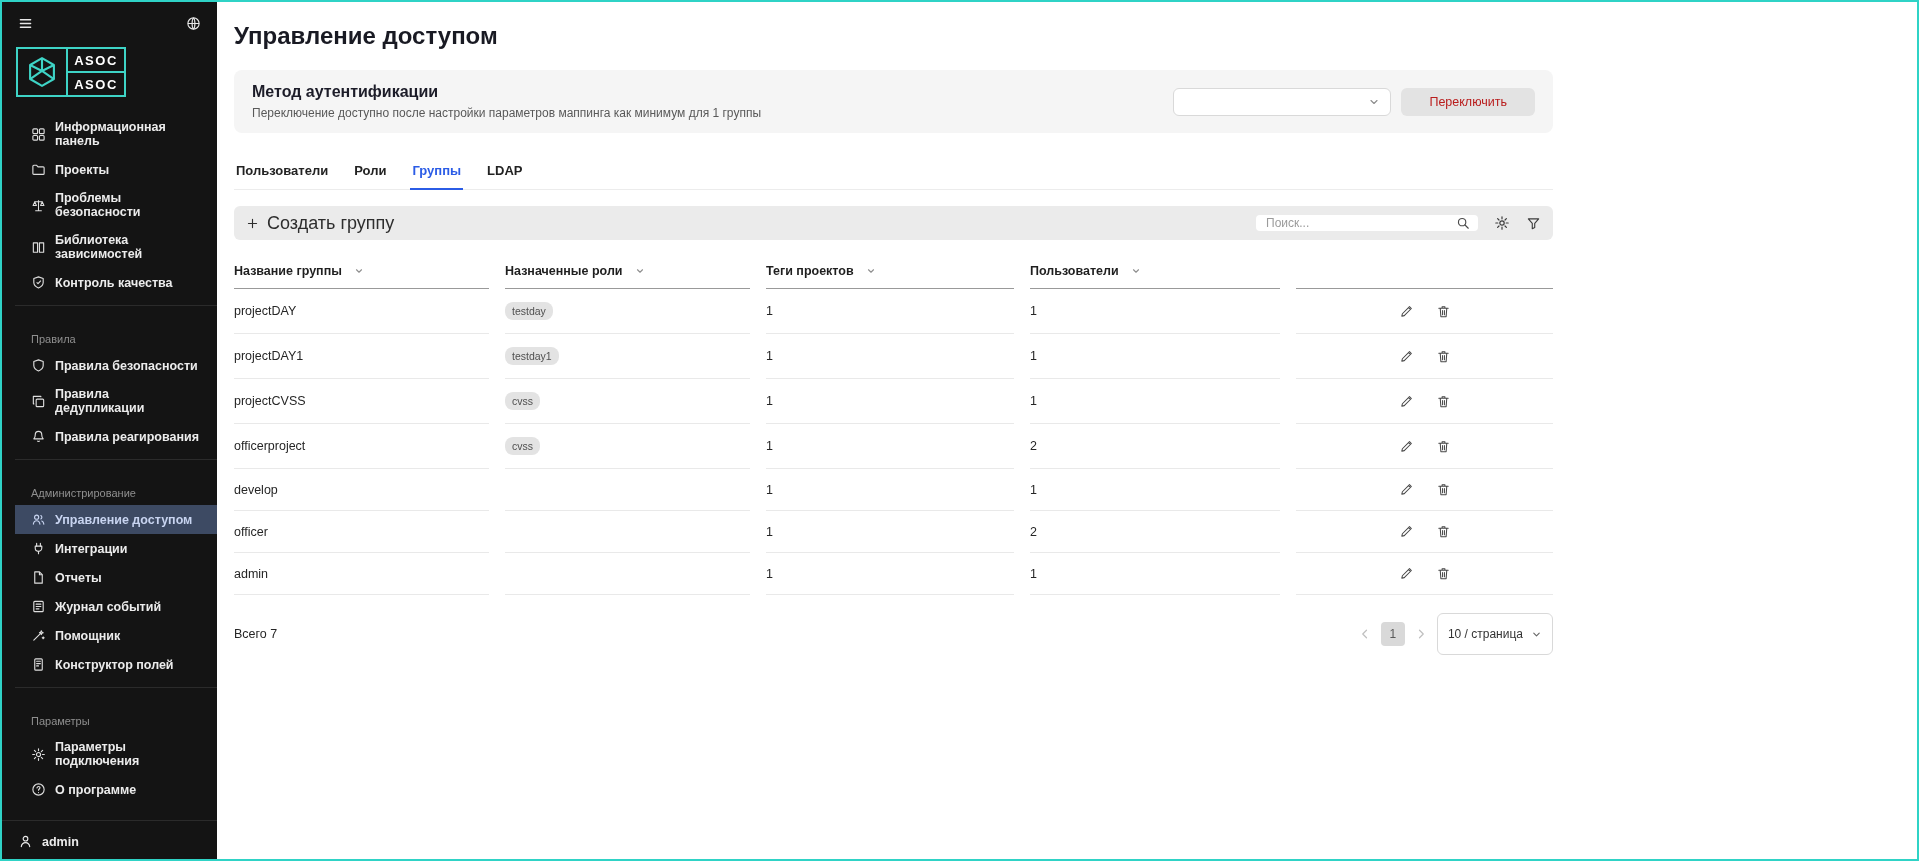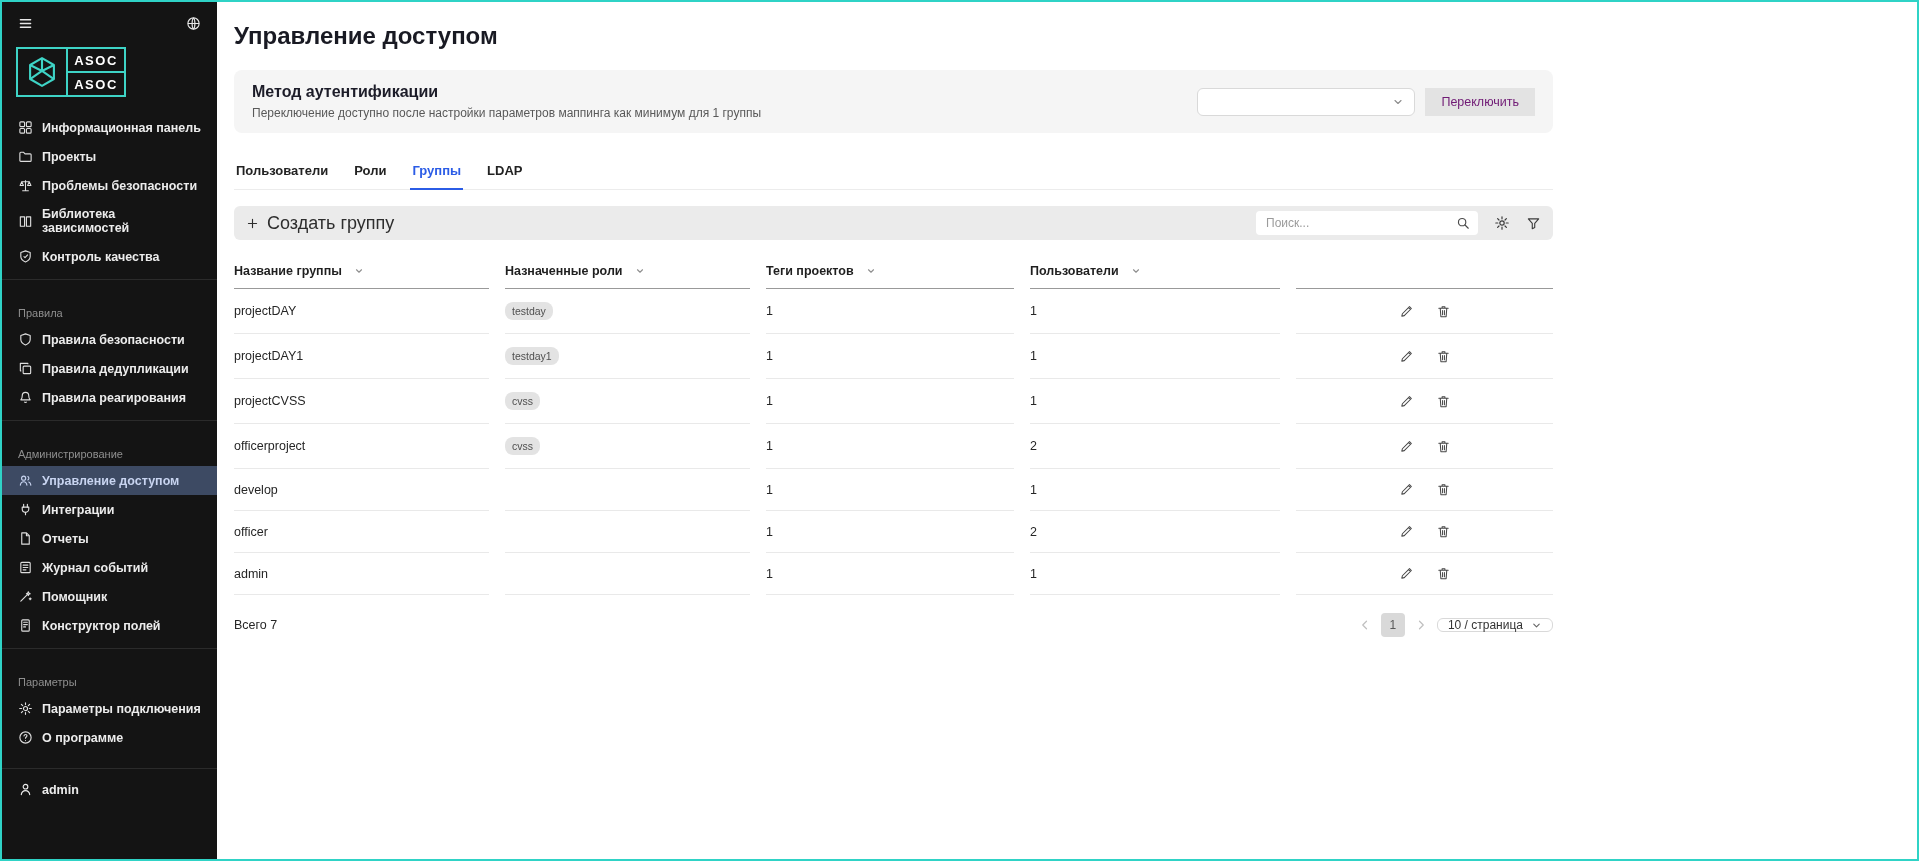--- a/index.html
+++ b/index.html
@@ -10,71 +10,71 @@
 
   
   .sidebar { flex:0 0 215px; width:215px; background:#141414; color:#ededed; display:flex; flex-direction:column; overflow:hidden; }
   .sb-top { display:flex; justify-content:space-between; align-items:center; padding:14px 16px 6px; }
   .sb-top .icn { color:#e8e8e8; cursor:pointer; }
   .sb-logo { display:flex; margin:10px 14px 16px; }
   .logo-box { width:52px; height:50px; border:2px solid #3ed4c6; display:flex; align-items:center; justify-content:center; color:#3ed4c6; }
   .logo-text { width:58px; height:50px; border:2px solid #3ed4c6; border-left:none; display:flex; flex-direction:column; }
   .logo-text span { flex:1; display:flex; align-items:center; justify-content:center; color:#fff; font-weight:700; letter-spacing:1.5px; font-size:13px; }
   .logo-text .l1 { border-bottom:2px solid #3ed4c6; }
-  .nav { display:flex; flex-direction:column; }
+  .nav { display:flex; flex-direction:column;margin-left:13px; }
   .nav-item { display:flex; align-items:center; gap:9px; padding:7px 16px; font-size:12.5px; font-weight:700; color:#ececec; cursor:pointer; line-height:14px; }
   .nav-item .icn { color:#dedede; }
   .nav-item.active { background:#3d4a63; color:#c8d4f0; }
   .nav-item.active .icn { color:#c8d4f0; }
   .sb-sec { margin-top:8px; border-top:1px solid #2b2b2b; padding-top:22px; }
   .sb-sec-title { font-size:11px; color:#8f8f8f; padding:5px 16px 6px; font-weight:400; }
   .sb-user { border-top:1px solid #2b2b2b; margin-top:16px; padding:13px 16px; display:flex; gap:9px; align-items:center; font-weight:700; font-size:12.5px; color:#ececec; }
   .icn { display:inline-flex; flex:0 0 auto; }
   .icn svg { display:block; }
 
   
   .main { flex:1; background:#fff; padding:20px 0 0 17px; overflow:hidden; }
   .content { width:1319px; }
   .page-title { font-size:24px; font-weight:700; color:#191a23; margin:0 0 20px; }
 
   .auth-card { background:#f5f5f5; border-radius:8px; padding:13px 18px; display:flex; align-items:center; justify-content:space-between; }
   .auth-title { font-size:16px; font-weight:700; color:#1c1c28; }
   .auth-sub { font-size:12px; color:#595959; margin-top:5px; }
   .auth-right { display:flex; align-items:center; gap:10px; }
   .select { width:218px; height:28px; background:#fff; border:1px solid #d9d9d9; border-radius:6px; display:flex; align-items:center; justify-content:flex-end; padding:0 10px; color:#8c8c8c; cursor:pointer; }
-  .btn-disabled { height:28px; padding:0 16px; background:#e3e3e3; color:#701a75; border-radius:0; font-size:12.5px; display:flex; align-items:center; border:none; font-family:inherit; cursor:not-allowed; }
+  .btn-disabled { height:28px; padding:0 28px; background:#e3e3e3; color:#b91c1c; border-radius:6px; font-size:12.5px; display:flex; align-items:center; border:none; font-family:inherit; cursor:not-allowed; }
 
   .tabs { display:flex; gap:22px; margin-top:22px; border-bottom:1px solid #ececec; }
   .tab { font-size:13px; font-weight:700; color:#222; padding:8px 2px 10px; cursor:pointer; }
   .tab.active { color:#2b5ce6; border-bottom:2px solid #2b5ce6; margin-bottom:-1px; }
 
   .toolbar { margin-top:16px; background:#ebebeb; border-radius:6px; height:34px; display:flex; align-items:center; justify-content:space-between; padding:0 12px; }
   .tb-left { display:flex; align-items:center; gap:8px; font-size:18px; color:#2e2e2e; font-weight:500; cursor:pointer; }
   .tb-left .icn { color:#2e2e2e; }
   .tb-right { display:flex; align-items:center; gap:16px; }
-  .search { width:222px; height:24px; background:#fff; border-radius:4px; display:flex; align-items:center; padding:0 8px; gap:20px; }
+  .search { width:222px; height:16px; background:#fff; border-radius:4px; display:flex; align-items:center; padding:0 8px; gap:20px; }
   .search input { border:none; outline:none; flex:1; font-size:12px; color:#333; font-family:inherit; background:transparent; min-width:0; }
   .search input::placeholder { color:#9b9b9b; }
   .search .icn { color:#4a4a4a; cursor:pointer; }
   .tb-icon { color:#3c3c3c; cursor:pointer; display:inline-flex; }
 
   .table { margin-top:18px; }
   .trow { display:grid; grid-template-columns:255px 245px 248px 250px 1fr; column-gap:16px; }
   .th { font-size:12.5px; font-weight:700; color:#1f1f1f; padding:6px 0 10px; border-bottom:1px solid #999; display:flex; align-items:center; gap:12px; }
   .th .sort { color:#8f8f8f; cursor:pointer; display:inline-flex; }
   .td { font-size:12.5px; color:#262626; padding:13px 0; border-bottom:1px solid #e9e9e9; display:flex; align-items:center; }
   .td.actions { justify-content:center; gap:22px; color:#474747; }
   .td.actions .icn { cursor:pointer; }
   .tag { background:#e3e3e3; border-radius:8px; padding:3px 7px; font-size:10.5px; color:#4f4f4f; }
 
   .tfoot { margin-top:18px; display:flex; justify-content:space-between; align-items:center; font-size:12.5px; color:#262626; }
   .pag { display:flex; align-items:center; gap:10px; }
   .pag-btn { color:#bfbfbf; display:inline-flex; cursor:default; }
   .page-num { min-width:24px; height:24px; background:#d9d9d9; border-radius:4px; display:flex; align-items:center; justify-content:center; color:#595959; font-size:12px; cursor:pointer; }
-  .psize { height:14px; border:1px solid #d9d9d9; border-radius:6px; background:#fff; display:flex; align-items:center; gap:8px; padding:0 10px; font-size:12px; color:#333; cursor:pointer; }
+  .psize { height:42px; border:1px solid #d9d9d9; border-radius:6px; background:#fff; display:flex; align-items:center; gap:8px; padding:0 10px; font-size:12px; color:#333; cursor:pointer; }
   .psize .icn { color:#666; }
 </style>
 </head>
 <body>
 
 <div class="frame">
 
   <aside class="sidebar">
     <div class="sb-top">
       <span class="icn">

